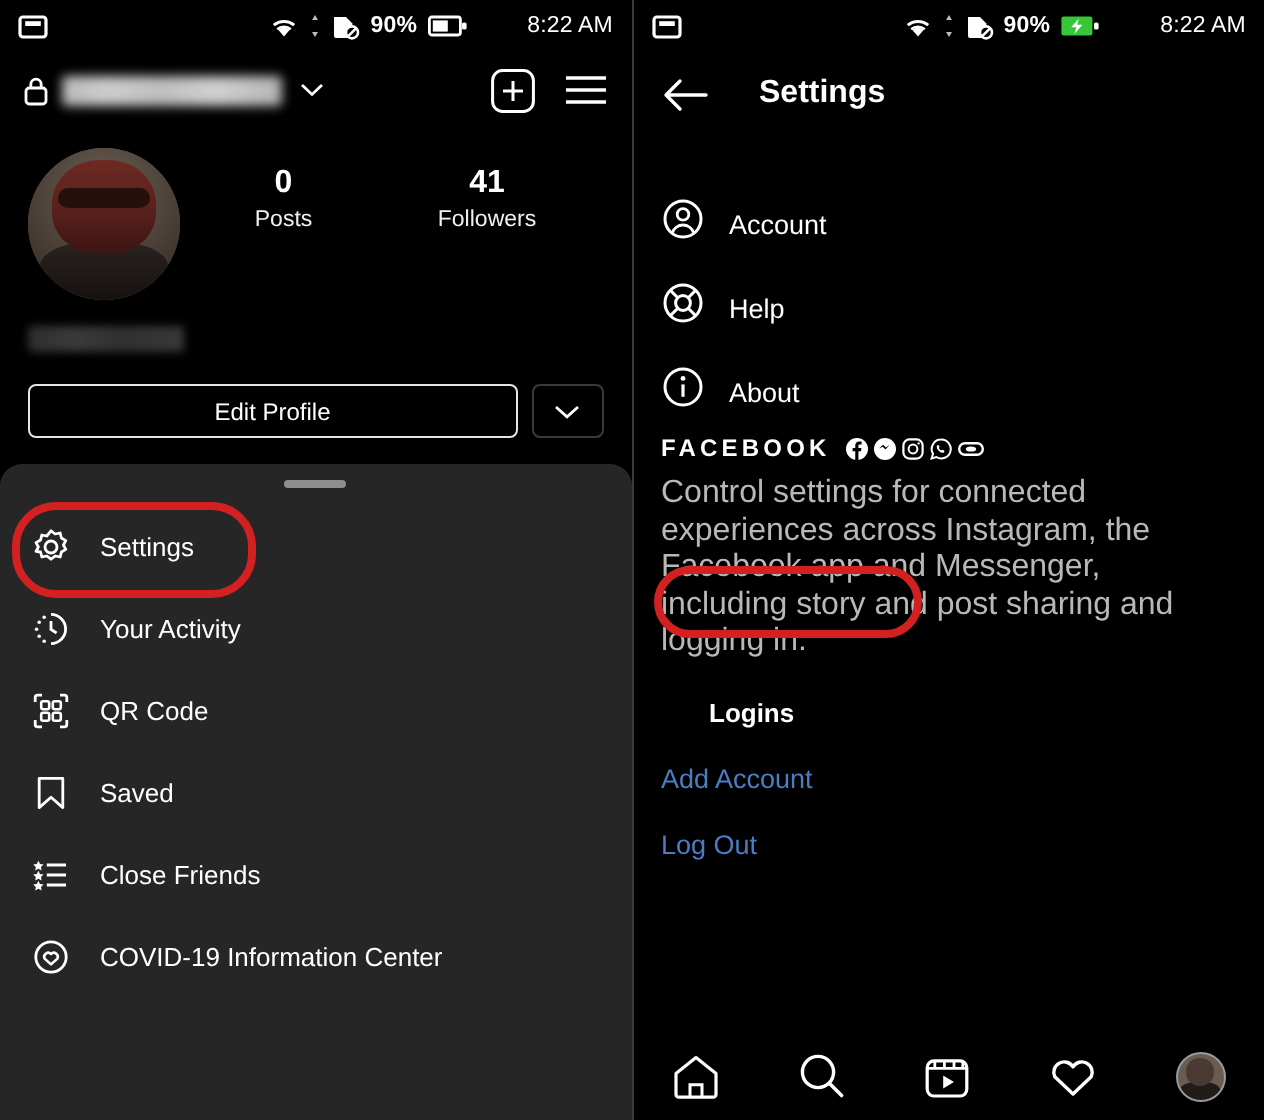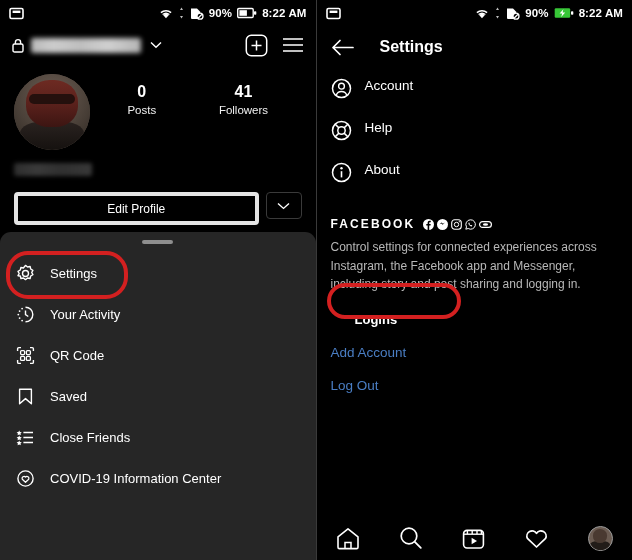--- a/index.html
+++ b/index.html
@@ -7,21 +7,21 @@
   .screen{position:relative;width:632px;height:560px;display:flex;background:#14b8a6;}
   .panel{position:relative;width:316px;height:560px;overflow:hidden;background:#000;}
   .panel.left{border-right:1px solid #3a3a3a;}
 
   
   .statusbar{position:relative;height:26px;display:flex;align-items:center;
              padding:0 9px;background:#000;color:#fff;}
   .sb-left{display:flex;align-items:center;gap:6px;}
   .sb-right{margin-left:auto;display:flex;align-items:center;gap:5px;
             font-size:11.5px;font-weight:bold;letter-spacing:.1px;}
-  .sb-time{font-size:11.5px;font-weight:bold;}
+  .sb-time{font-size:11.5px;font-weight:normal;margin-left:25px;}
   .sb-pct{font-size:11.5px;font-weight:bold;}
 
   
   .ig-header{height:38px;display:flex;align-items:center;padding:0 12px;}
   .lock-ico{margin-right:7px;}
   .uname-blur{width:110px;height:15px;border-radius:2px;
       background:linear-gradient(90deg,#c9c9c9,#dedede 20%,#cfcfcf 45%,#e2e2e2 70%,#c4c4c4);
       filter:blur(2.6px);opacity:.92;}
   .chev-small{margin-left:9px;}
   .hdr-actions{margin-left:auto;display:flex;align-items:center;gap:14px;}
@@ -39,21 +39,21 @@
   .av-body{position:absolute;left:8%;top:62%;width:84%;height:40%;border-radius:40% 40% 0 0;
       background:linear-gradient(180deg,#2a2320,#14100e);}
   .stats{display:flex;flex:1;justify-content:space-around;padding:8px 2px 0 6px;}
   .stat{text-align:center;color:#fff;}
   .stat .num{font-size:16px;font-weight:bold;line-height:20px;}
   .stat .lbl{font-size:11.5px;line-height:17px;color:#f0f0f0;}
   .fullname-blur{margin:13px 0 0 14px;width:78px;height:13px;border-radius:2px;
       background:linear-gradient(90deg,#2e2e2e,#3a3a3a 30%,#303030 60%,#383838);
       filter:blur(2.2px);}
   .btnrow{display:flex;gap:7px;padding:16px 14px 0 14px;}
-  .edit-btn{flex:1;height:25px;border:4px solid #e5e5e5;border-radius:4px;
+  .edit-btn{flex:1;height:25px;border:1px solid #e5e5e5;border-radius:4px;
       display:flex;align-items:center;justify-content:center;color:#fff;font-size:12px;}
   .chev-btn{width:34px;height:25px;border:1px solid #3a3a3a;border-radius:4px;
       display:flex;align-items:center;justify-content:center;}
 
   
   .sheet{position:absolute;left:0;right:0;bottom:0;top:232px;background:#262626;
       border-radius:11px 11px 0 0;}
   .grabber{width:31px;height:4px;border-radius:2px;background:#8e8e8e;
       margin:8px auto 0 auto;}
   .menu{padding-top:9px;}
@@ -64,29 +64,29 @@
   
   .hl{position:absolute;border:4px solid #d32020;border-radius:22px;
       pointer-events:none;box-sizing:border-box;}
   #hl-settings{left:6px;top:251px;width:122px;height:48px;}
   #hl-accounts{left:10px;top:283px;width:134px;height:36px;border-width:4px;border-radius:18px;}
 
   
   .set-header{height:42px;display:flex;align-items:center;padding:0 14px;}
   .set-title{color:#fff;font-size:16px;font-weight:bold;margin-left:26px;}
   .set-list{padding-top:10px;}
-  .set-item{display:flex;align-items:flex-start;height:42px;padding-left:14px;color:#fff;}
+  .set-item{display:flex;align-items:flex-end;height:42px;padding-left:14px;color:#fff;}
   .set-item .si-ico{width:24px;display:flex;align-items:center;}
   .set-item .si-lbl{font-size:13.5px;margin-left:10px;}
 
   .fb-head{display:flex;align-items:center;padding:13px 0 0 14px;}
   .fb-word{color:#fff;font-size:12px;font-weight:bold;letter-spacing:2.1px;}
   .fb-icons{display:flex;align-items:center;gap:3px;margin-left:8px;}
   .acct-link{color:#4a7ec4;font-size:13.5px;padding:12px 0 0 16px;}
-  .fb-desc{color:#b8b8b8;font-size:12px;line-height:18.5px;padding:7px 16px 0 14px;}
+  .fb-desc{color:#b8b8b8;font-size:16px;line-height:18.5px;padding:7px 16px 0 14px;}
   .logins-h{color:#fff;font-size:13px;font-weight:bold;padding:18px 0 0 14px;margin-left:24px;}
   .login-link{color:#4a7ec4;font-size:13.5px;padding:18px 0 0 14px;}
 
   .tabbar{position:absolute;left:0;right:0;bottom:0;height:44px;display:flex;
       align-items:center;justify-content:space-around;background:#000;}
   .tab-av{width:23px;height:23px;border-radius:50%;border:1px solid #9a9a9a;overflow:hidden;
       position:relative;background:#6b5c52;}
   .tab-av .f{position:absolute;left:18%;top:12%;width:64%;height:58%;border-radius:50%;
       background:#4a3a31;}
   .tab-av .b{position:absolute;left:5%;top:62%;width:90%;height:40%;border-radius:40% 40% 0 0;

